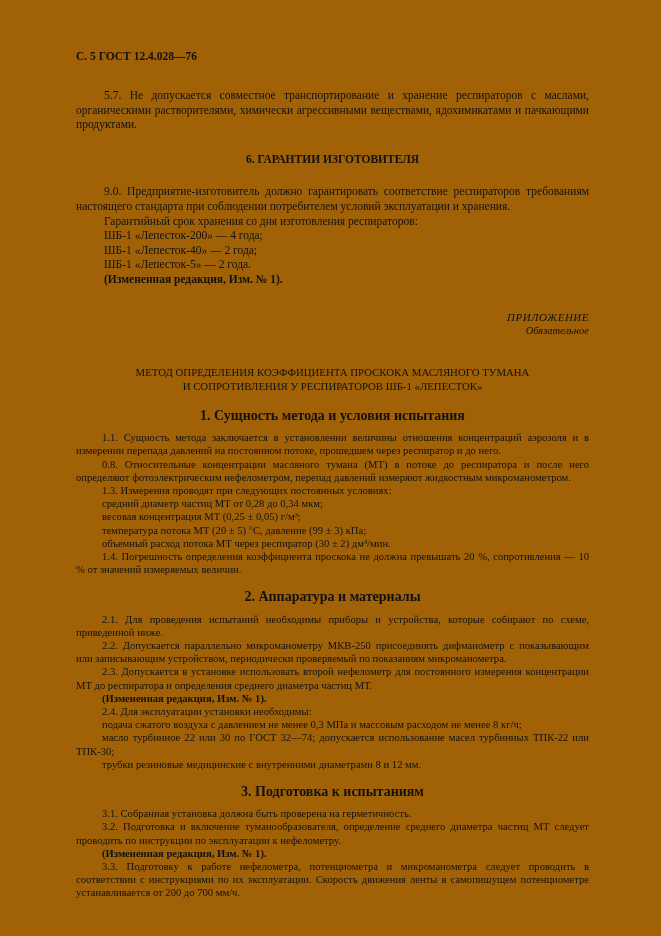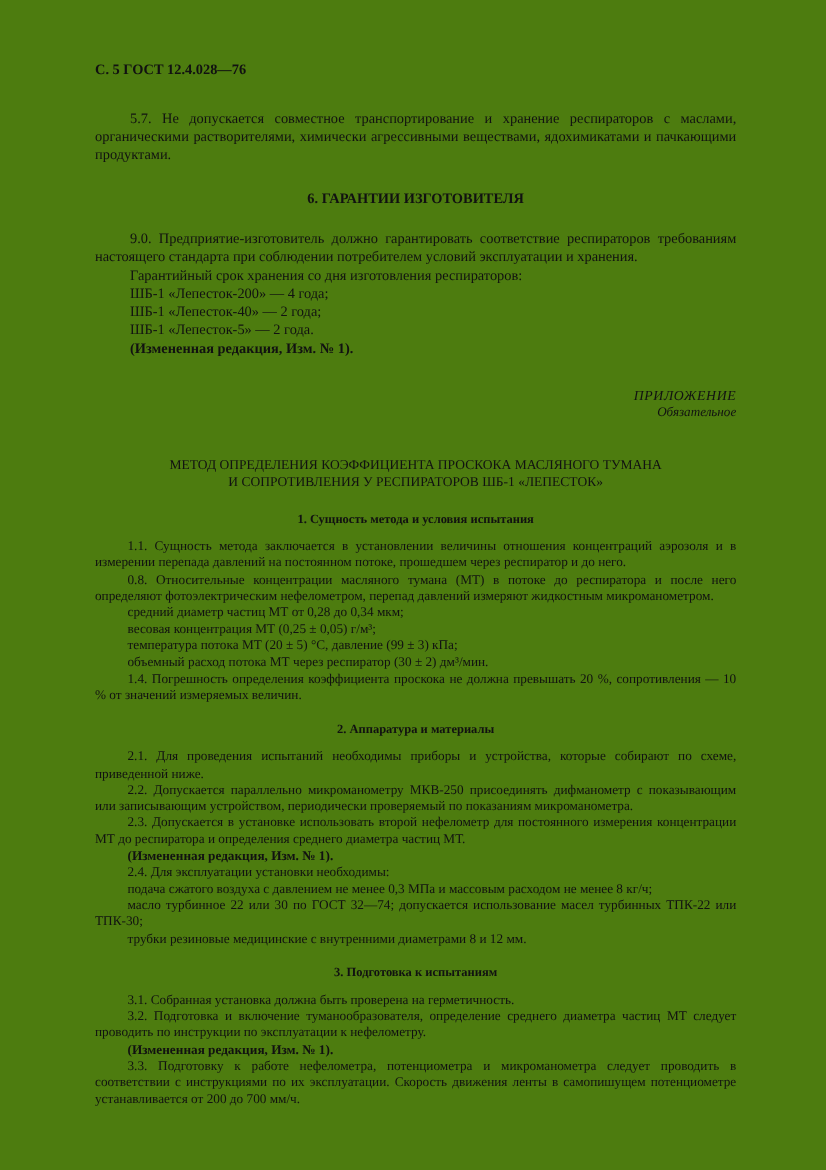--- a/index.html
+++ b/index.html
@@ -4,21 +4,21 @@
 <style>
   html, body {
     margin: 0;
     padding: 0;
     background: #ffffff;
   }
   .page {
     position: relative;
     width: 661px;
     height: 936px;
-    background: #4d7c0f;
+    background: #a16207;
     color: #111111;
     font-family: "Liberation Serif", "DejaVu Serif", serif;
     box-sizing: border-box;
     padding: 50px 72px 30px 76px;
     overflow: hidden;
   }
   
   .main-text {
     font-size: 11.5px;
     line-height: 14.6px;
@@ -63,21 +63,21 @@
     font-size: 10.5px;
   }
   .app-title {
     font-size: 10.8px;
     font-weight: normal;
     text-align: center;
     line-height: 14px;
     margin: 28px 0 16px 0;
   }
   .sub-title {
-    font-size: 10px;
+    font-size: 14px;
     font-weight: bold;
     text-align: center;
     margin: 14px 0 9px 0;
   }
   .appendix .para,
   .appendix .line {
     text-indent: 26px;
   }
 </style>
 </head>
@@ -108,20 +108,21 @@
     </div>
 
     <h3 class="app-title">
       <span>МЕТОД ОПРЕДЕЛЕНИЯ КОЭФФИЦИЕНТА ПРОСКОКА МАСЛЯНОГО ТУМАНА</span><br>
       <span>И СОПРОТИВЛЕНИЯ У РЕСПИРАТОРОВ ШБ-1 «ЛЕПЕСТОК»</span>
     </h3>
 
     <h4 class="sub-title">1. Сущность метода и условия испытания</h4>
     <p class="para">1.1. Сущность метода заключается в установлении величины отношения концентраций аэрозоля и в измерении перепада давлений на постоянном потоке, прошедшем через респиратор и до него.</p>
     <p class="para">0.8. Относительные концентрации масляного тумана (МТ) в потоке до респиратора и после него определяют фотоэлектрическим нефелометром, перепад давлений измеряют жидкостным микроманометром.</p>
+    <p class="line">1.3. Измерения проводят при следующих постоянных условиях:</p>
     <p class="line">средний диаметр частиц МТ от 0,28 до 0,34 мкм;</p>
     <p class="line">весовая концентрация МТ (0,25 ± 0,05) г/м³;</p>
     <p class="line">температура потока МТ (20 ± 5) °С, давление (99 ± 3) кПа;</p>
     <p class="line">объемный расход потока МТ через респиратор (30 ± 2) дм³/мин.</p>
     <p class="para">1.4. Погрешность определения коэффициента проскока не должна превышать 20 %, сопротивления — 10 % от значений измеряемых величин.</p>
 
     <h4 class="sub-title">2. Аппаратура и материалы</h4>
     <p class="para">2.1. Для проведения испытаний необходимы приборы и устройства, которые собирают по схеме, приведенной ниже.</p>
     <p class="para">2.2. Допускается параллельно микроманометру МКВ-250 присоединять дифманометр с показывающим или записывающим устройством, периодически проверяемый по показаниям микроманометра.</p>
     <p class="para">2.3. Допускается в установке использовать второй нефелометр для постоянного измерения концентрации МТ до респиратора и определения среднего диаметра частиц МТ.</p>

